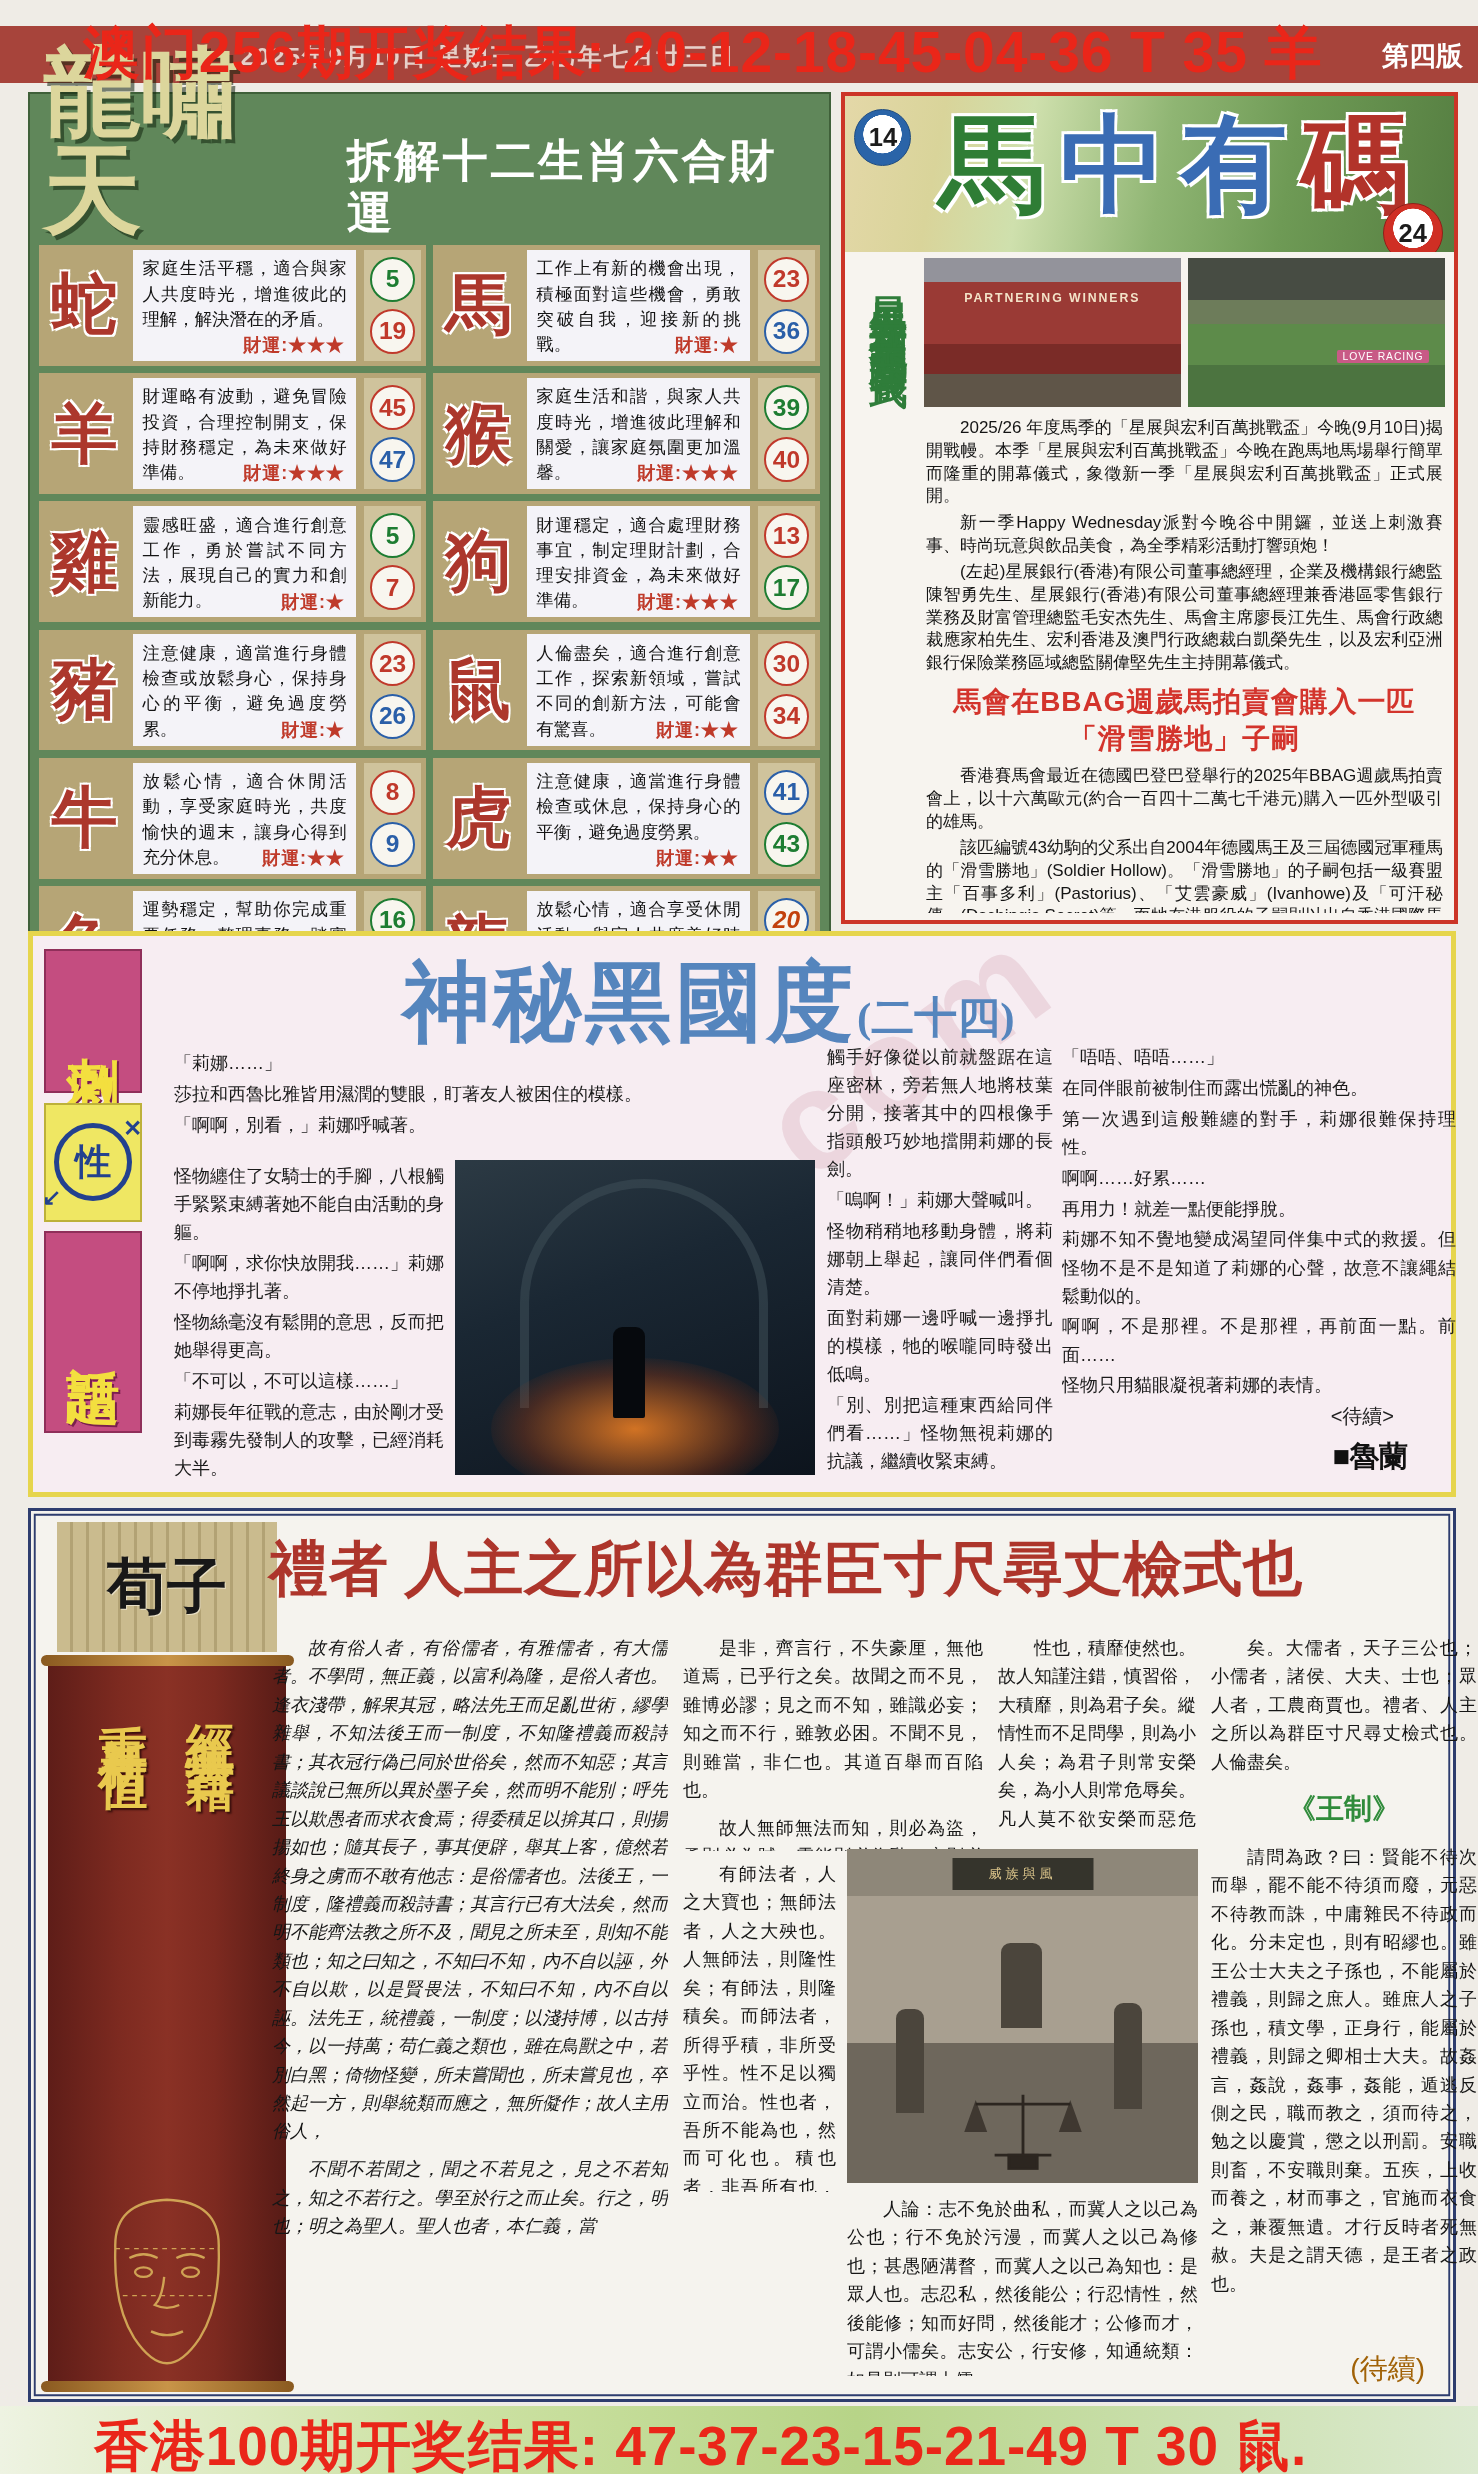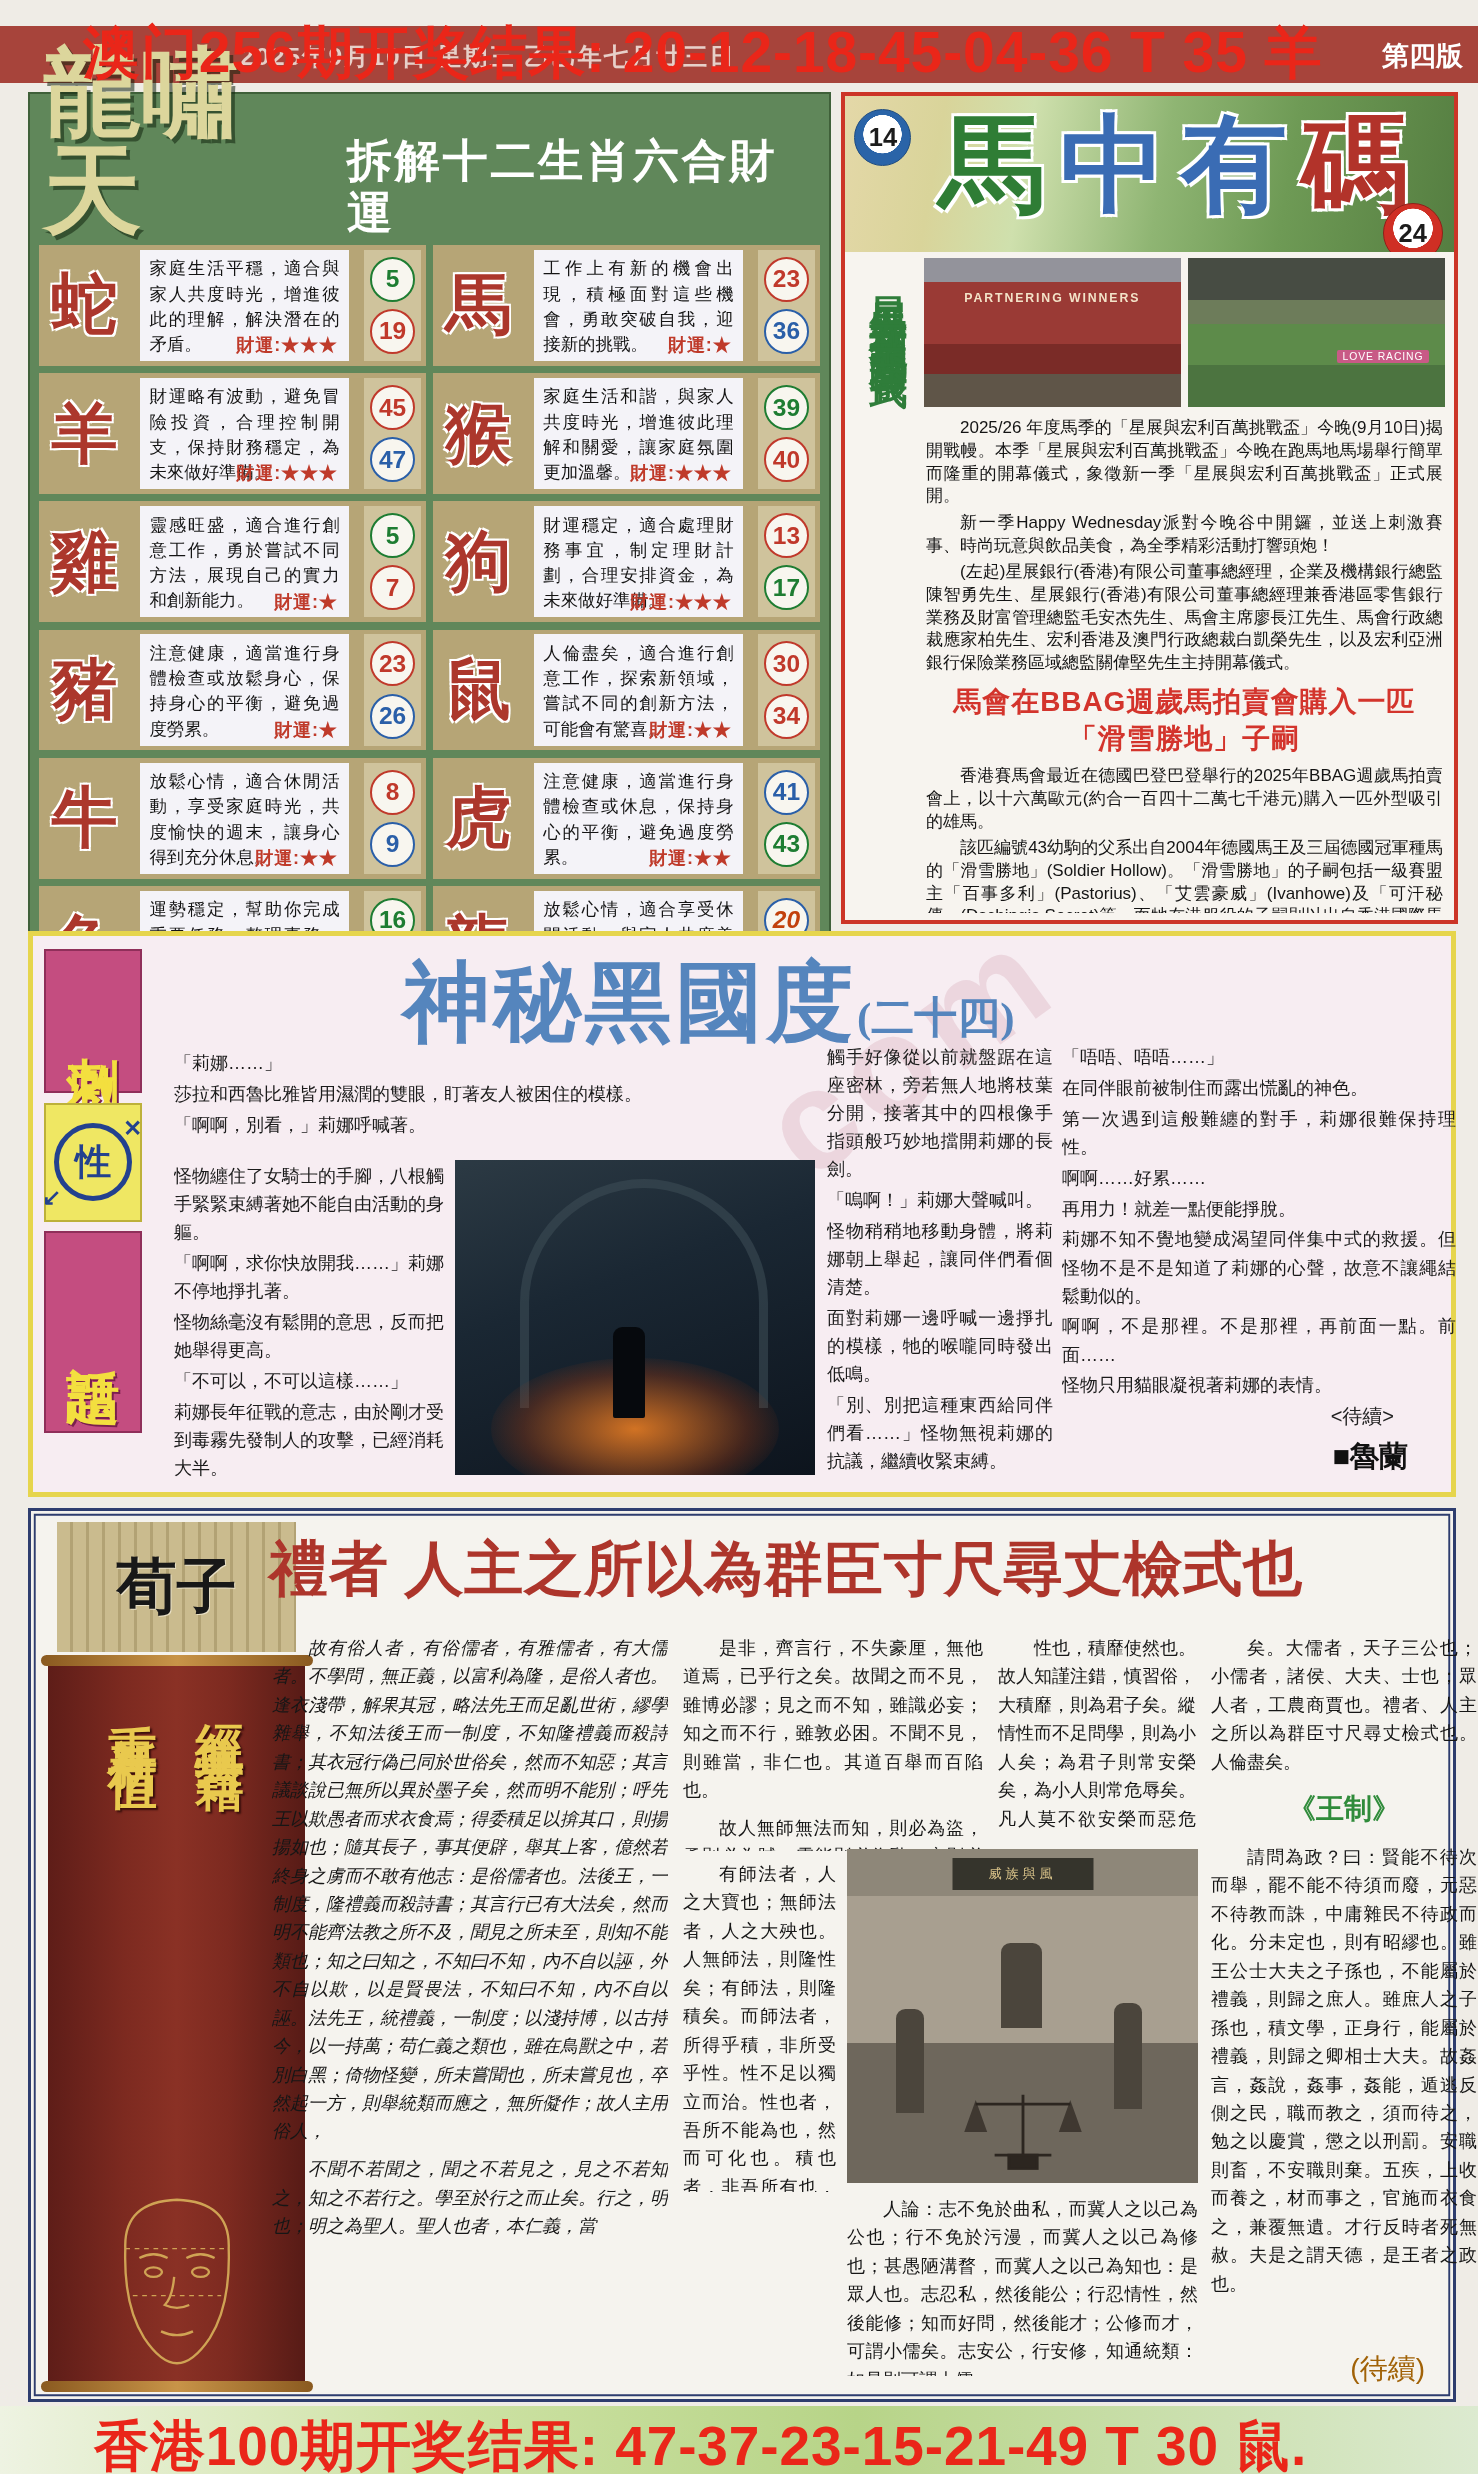--- a/index.html
+++ b/index.html
@@ -15,21 +15,21 @@
   .zodiac{position:absolute;left:28px;top:92px;width:803px;height:852px;background:#60875a;border:2.8px solid #3f6039;box-sizing:border-box;}
   .z-head{position:absolute;left:13.2px;top:7.5px;right:9.4px;height:138px;display:flex;align-items:flex-end;}
   .z-mast{font-family:"Liberation Serif",serif;font-size:98px;font-weight:900;color:#dcd69c;line-height:1;text-shadow:3.8px 3.8px 0 rgba(18,36,14,.55);margin-top:44px;}
   .z-sub{font-family:"Liberation Serif",serif;font-size:45px;font-weight:900;color:#ffffff;letter-spacing:2.8px;margin-left:13.2px;line-height:1.15;}
   .z-grid{position:absolute;left:9.4px;right:9.4px;top:151px;bottom:9.4px;display:grid;
           grid-template-columns:1fr 1fr;grid-template-rows:repeat(6,1fr);grid-auto-flow:column;gap:7.5px;}
   .z-cell{background:#b6a576;display:flex;padding:4.7px;box-sizing:border-box;}
   .z-char{width:81px;display:flex;align-items:center;justify-content:center;
           font-family:"Liberation Serif",serif;font-size:66px;font-weight:900;color:#ac372c;
           text-shadow:-1.9px -1.9px 0 #fff,1.9px -1.9px 0 #fff,-1.9px 1.9px 0 #fff,1.9px 1.9px 0 #fff;}
-  .z-body{flex:1;background:#f4f3f8;margin:0 15px;padding:6.6px 9.4px 3.8px 9.4px;position:relative;box-sizing:border-box;}
+  .z-body{flex:1;background:#f4f3f8;margin:0 8px;padding:6.6px 9.4px 3.8px 9.4px;position:relative;box-sizing:border-box;}
   .z-text{font-size:17.4px;line-height:1.45;text-align:justify;color:#141414;}
   .z-fortune{position:absolute;right:11.3px;bottom:3.8px;color:#bf3a2a;font-weight:bold;font-size:18px;letter-spacing:0.9px;}
   .z-nums{width:57px;background:#cfc39c;display:flex;flex-direction:column;align-items:center;justify-content:space-evenly;}
   .z-circle{width:45px;height:45px;border-radius:50%;border:2.8px solid #888;background:#f8f6ef;
             display:flex;align-items:center;justify-content:center;font-size:24.5px;font-weight:bold;box-sizing:border-box;}
   
   .horse{position:absolute;left:841px;top:92px;width:617px;height:832px;border:4.7px solid #cc3527;background:#f7f4ef;box-sizing:border-box;}
   .h-banner{position:absolute;left:0;top:0;right:0;height:156px;overflow:hidden;
             background:linear-gradient(100deg,#e4d8a8 0%,#d9d49a 16%,#cfe0ad 30%,#8fb573 52%,#6e9a55 72%,#557e41 100%);}
   .h-title{position:absolute;left:94px;top:5.7px;display:flex;gap:15px;}
@@ -78,21 +78,21 @@
         background:radial-gradient(ellipse at center,rgba(243,130,35,.85),rgba(160,60,20,.35) 55%,transparent 75%);}
   .s-img .fig{position:absolute;left:44%;bottom:18%;width:32px;height:91px;background:#06090d;border-radius:9.4px 9.4px 1.9px 1.9px;}
   .s-img .arch{position:absolute;left:18%;top:6%;width:64%;height:70%;border:9.4px solid #3c4c55;border-bottom:none;border-radius:132px 132px 0 0;opacity:.6;}
   .s-tbc{position:absolute;right:57px;bottom:62px;font-size:20px;color:#222;z-index:2;}
   .s-author{position:absolute;right:43px;bottom:15px;font-size:29px;font-weight:900;color:#111;z-index:2;}
   .watermark{position:absolute;left:500px;top:104px;font-size:141px;font-weight:900;color:rgba(203,152,166,.26);
         transform:rotate(-36deg);z-index:0;letter-spacing:9.4px;}
   
   .classic{position:absolute;left:28px;top:1508px;width:1428px;height:894px;background:#f5f3ee;
         border:3.8px solid #2e3d6e;box-shadow:inset 0 0 0 2.8px #f5f3ee,inset 0 0 0 4.7px #2e3d6e;box-sizing:border-box;}
-  .c-scroll-area{position:absolute;left:17px;top:11.3px;width:257px;height:864px;}
+  .c-scroll-area{position:absolute;left:17px;top:11.3px;width:238px;height:864px;}
   .xunzi{height:130px;margin:0 9.4px;display:flex;align-items:center;justify-content:center;
         background:repeating-linear-gradient(90deg,#cabb8e 0 13.2px,#b2a274 13.2px 16px);
         font-family:"Liberation Serif",serif;font-size:60px;font-weight:900;color:#181818;
         text-shadow:0.9px 0.9px 0 #e9e0c6;}
   .scroll{position:absolute;left:0;right:0;top:138px;bottom:0;
         background:linear-gradient(90deg,#5e1d18,#7d2a20 30%,#8a3125 50%,#7d2a20 70%,#571b16);}
   .scroll:before,.scroll:after{content:"";position:absolute;left:-7.5px;right:-7.5px;height:11.3px;
         background:linear-gradient(90deg,#8a5a20,#c89448,#8a5a20);border-radius:5.7px;}
   .scroll:before{top:-5.7px;} .scroll:after{bottom:-5.7px;}
   .scroll-text{position:absolute;top:24.5px;left:50%;transform:translateX(-50%);writing-mode:vertical-rl;text-orientation:upright;

